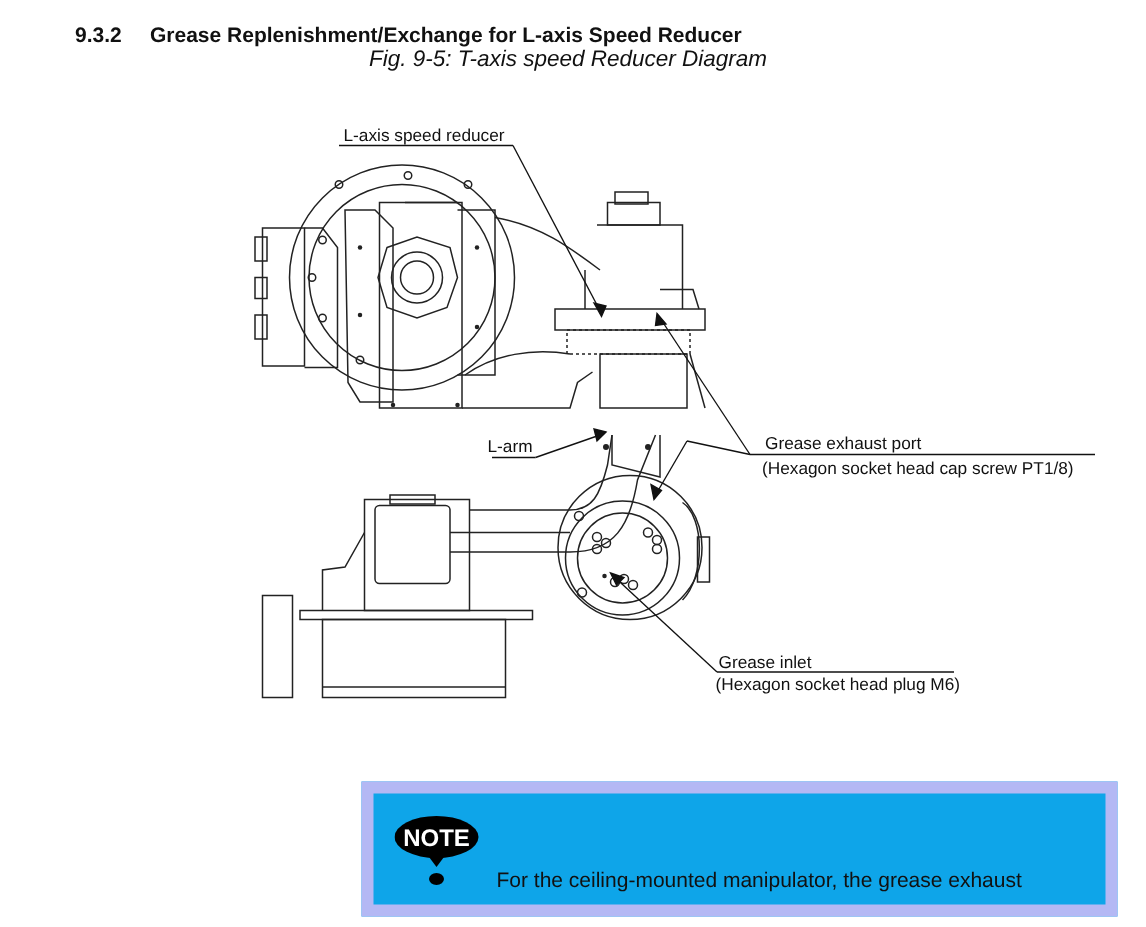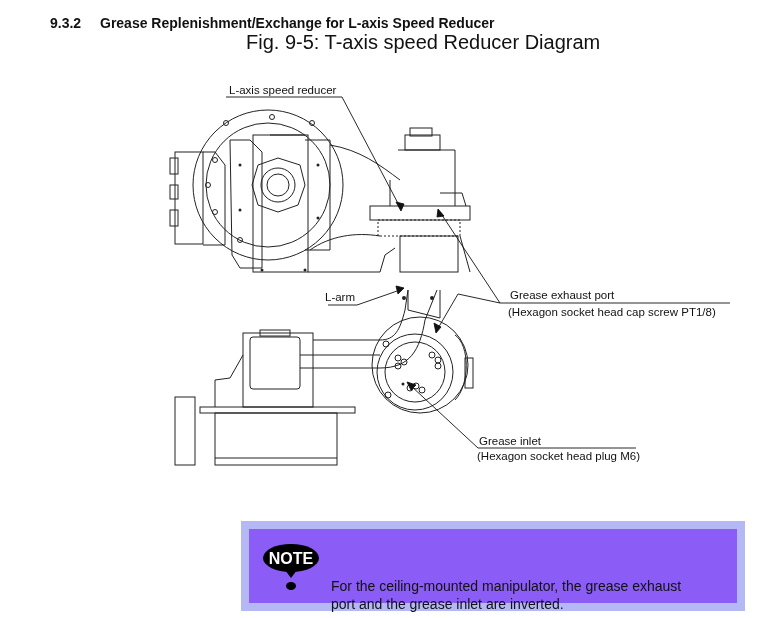--- a/index.html
+++ b/index.html
@@ -1,24 +1,24 @@
 <!DOCTYPE html>
 <html><head>
 <meta charset="utf-8">
 <style>
   html, body { margin:0; padding:0; background:#ffffff; }
   body { width:764px; height:618px; position:relative; overflow:hidden;
          font-family:"Liberation Sans", sans-serif; color:#111; }
   .section-title { position:absolute; left:50px; top:3px; font-size:14px; font-weight:bold; white-space:nowrap;margin-top:12px; }
   .section-num { display:inline-block; width:50px; }
-  .fig-caption { position:absolute; left:246px; top:31px; font-size:20px; white-space:nowrap; }
+  .fig-caption { position:absolute; left:246px; top:31px; font-size:15px; font-style:italic; white-space:nowrap; }
   .diagram { position:absolute; left:0; top:0; width:764px; height:510px; }
   .lbl { font-family:"Liberation Sans", sans-serif; font-size:11.5px; fill:#111; }
   .note-box { position:absolute; left:241px; top:521px; width:488px; height:74px;
-              border:8px solid #b4b8f4; background:#8b5cf6; }
+              border:8px solid #b4b8f4; background:#0ea5e9; }
   .note-icon { position:absolute; left:14px; top:14px; width:58px; height:50px; }
   .note-text { position:absolute; left:82px; top:16px; font-size:14px; line-height:18px; width:400px; color:#111;margin-top:32px; }
 </style>
 </head>
 <body>
 
 <div class="section-title">
   <span class="section-num">9.3.2</span><span>Grease Replenishment/Exchange for L-axis Speed Reducer</span>
 </div>
 
@@ -153,15 +153,14 @@
 
 <div class="note-box">
   <svg class="note-icon" viewBox="0 0 58 50">
     <ellipse cx="28" cy="15" rx="28" ry="14" fill="#000"></ellipse>
     <polygon points="22,27 34,27 28,35" fill="#000"></polygon>
     <ellipse cx="28" cy="43" rx="5" ry="4" fill="#000"></ellipse>
     <text x="28" y="21" text-anchor="middle" fill="#fff" font-family="Liberation Sans, sans-serif" font-size="16" font-weight="bold">NOTE</text>
   </svg>
   <div class="note-text">
     <div>For the ceiling-mounted manipulator, the grease exhaust</div>
-    <div>port and the grease inlet are inverted.</div>
   </div>
 </div>
 
 </body></html>

